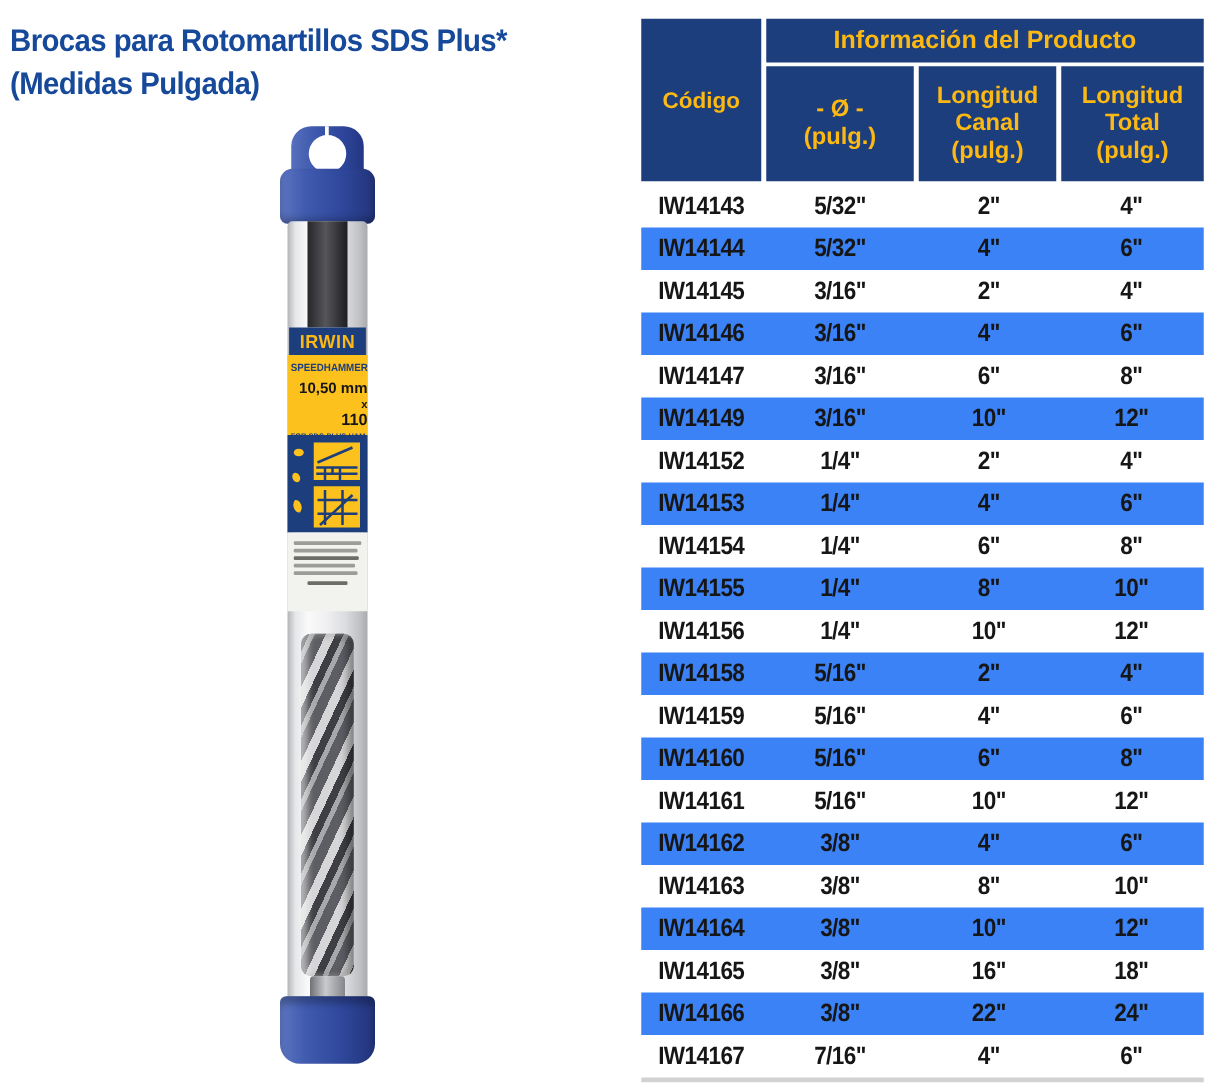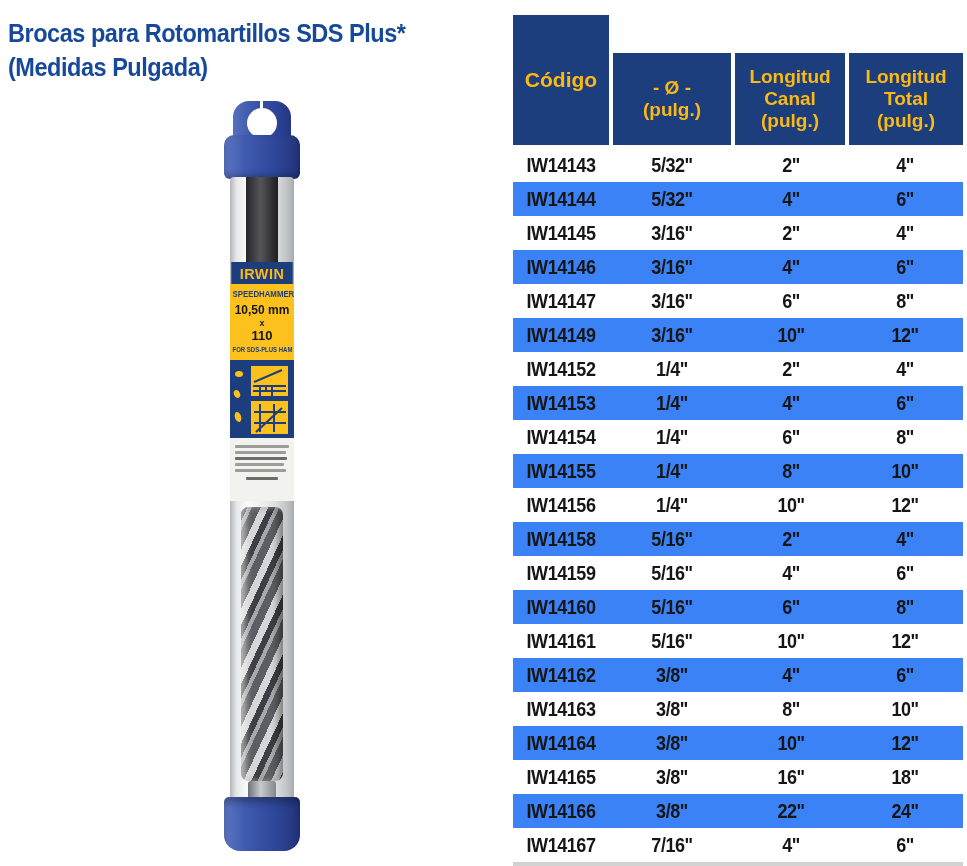--- a/index.html
+++ b/index.html
@@ -32,21 +32,21 @@
   .tube { position:absolute; left:44px; top:93px; width:64px; height:654px;
           background:linear-gradient(90deg,#b4b5b8 0,#e6e7e9 10%,#fafafb 26%,#f0f0f2 48%,#dcdde0 72%,#c0c1c4 90%,#a9aaad 100%);
           border-radius:4px; }
   .shank { position:absolute; left:16px; top:0; width:32px; height:85px;
            background:linear-gradient(90deg,#26262a 0,#55555a 45%,#323236 80%,#1e1e22 100%); }
 
   .label { position:absolute; left:0; top:85px; width:64px; }
   .label-brand { height:22px; background:#1d3e7c; color:#fcb813; text-align:center;
                  font-weight:bold; font-size:15px; line-height:23px; letter-spacing:.5px;
                  transform:scaleX(.96); }
-  .label-yellow { height:76px; background:#fcc11c; text-align:center; padding-top:5px; }
+  .label-yellow { height:64px; background:#fcc11c; text-align:right; padding-top:5px; }
   .l-model { color:#1d3e7c; font-weight:bold; font-size:8.5px; transform:scaleX(.92); white-space:nowrap; }
   .l-size  { color:#16161a; font-weight:bold; font-size:12px; margin-top:4px; }
   .l-times { color:#16161a; font-weight:bold; font-size:9px; margin-top:1px; }
   .l-length{ color:#16161a; font-weight:bold; font-size:13px; }
   .l-sub   { color:#1d3e7c; font-weight:bold; font-size:6.5px; margin-top:3px; transform:scaleX(.92); white-space:nowrap; }
   .label-picto { height:78px; background:#1d3e7c; }
   .label-fine { height:63px; background:#f2f2ef; padding:7px 5px 0 5px; }
   .label-fine i { display:block; height:3px; margin-bottom:3px; background:#9c9c98; border-radius:1px; }
   .label-fine i.dark { background:#6d6d68; }
   .label-fine i.w1{width:100%;} .label-fine i.w2{width:94%;} .label-fine i.w3{width:97%;}
@@ -56,21 +56,21 @@
             background:repeating-linear-gradient(115deg,#3e3f44 0 6px,#a7a8ab 6px 10px,#5d5e63 10px 18px,#d6d6d8 18px 25px);
             box-shadow:inset 5px 0 6px rgba(255,255,255,.55), inset -5px 0 7px rgba(0,0,0,.4); }
   .tip { position:absolute; left:18px; top:604px; width:28px; height:20px;
          background:linear-gradient(90deg,#707176,#c9cacd 45%,#85868b); border-radius:3px; }
 
   
   .table { position:absolute; left:513px; top:15px; width:450px; height:851px; }
   .hcell { position:absolute; background:#1d3e7c; color:#fcb813; font-weight:bold;
            display:flex; align-items:center; justify-content:center; text-align:center;
            white-space:pre-line; line-height:1.15; }
-  .h-codigo { left:0;   top:0;    width:96px;  height:130px; font-size:21px; }
+  .h-codigo { left:0;   top:0;    width:96px;  height:130px; font-size:18px; }
   .h-info   { left:100px; top:0;  width:350px; height:35px;  font-size:20px; }
   .h-dia    { left:100px; top:38px; width:118px; height:92px; font-size:19px; }
   .h-canal  { left:222px; top:38px; width:110px; height:92px; font-size:19px; }
   .h-total  { left:336px; top:38px; width:114px; height:92px; font-size:19px; }
 
   .tbody { position:absolute; left:0; top:133px; width:450px; }
   .trow { display:grid; grid-template-columns:96px 126px 112px 116px; height:34px;
           align-items:center; background:#ffffff; }
   .trow.alt { background:#3b82f6; }
   .tcell { text-align:center; color:#161616; font-weight:bold; font-size:20px;
@@ -133,20 +133,21 @@
         </div>
       </div>
       <div class="flutes"></div>
       <div class="tip"></div>
     </div>
     <div class="cap cap-bottom"></div>
   </div>
 
   <div class="table">
     <div class="hcell h-codigo">Código</div>
+    <div class="hcell h-info">Información del Producto</div>
     <div class="hcell h-dia">- Ø -
 (pulg.)</div>
     <div class="hcell h-canal">Longitud
 Canal
 (pulg.)</div>
     <div class="hcell h-total">Longitud
 Total
 (pulg.)</div>
     <div class="tbody">
         <div class="trow">

